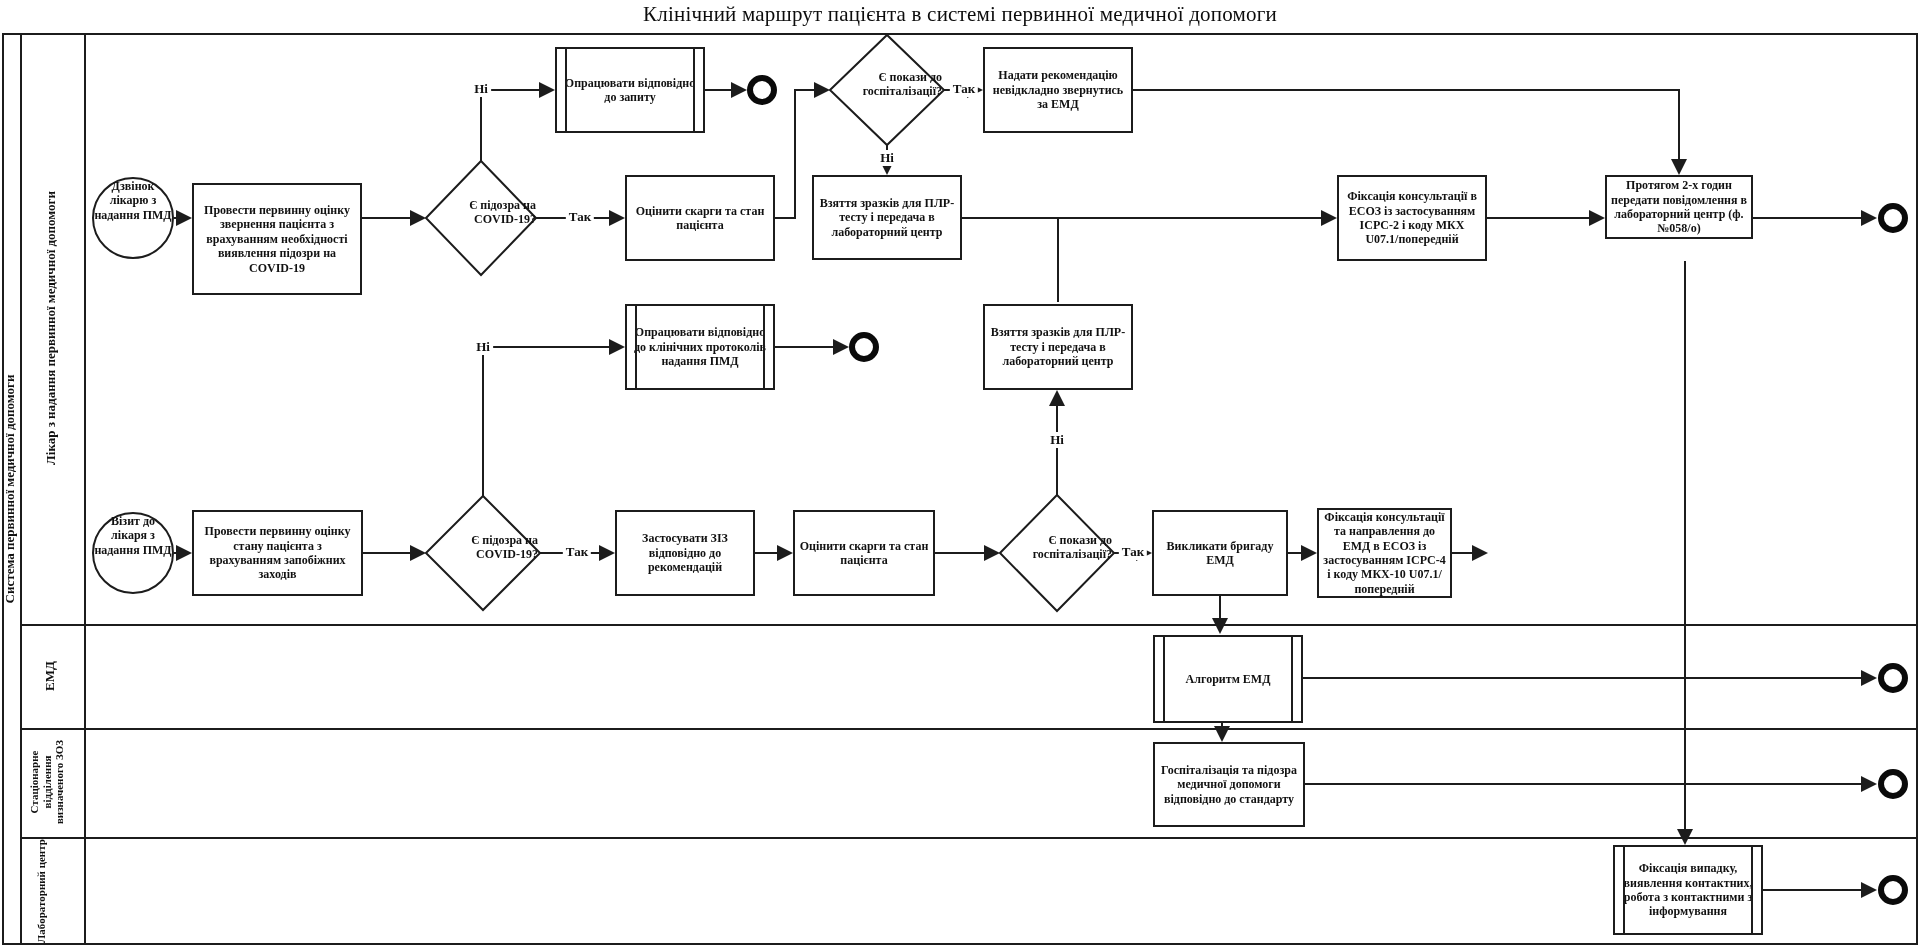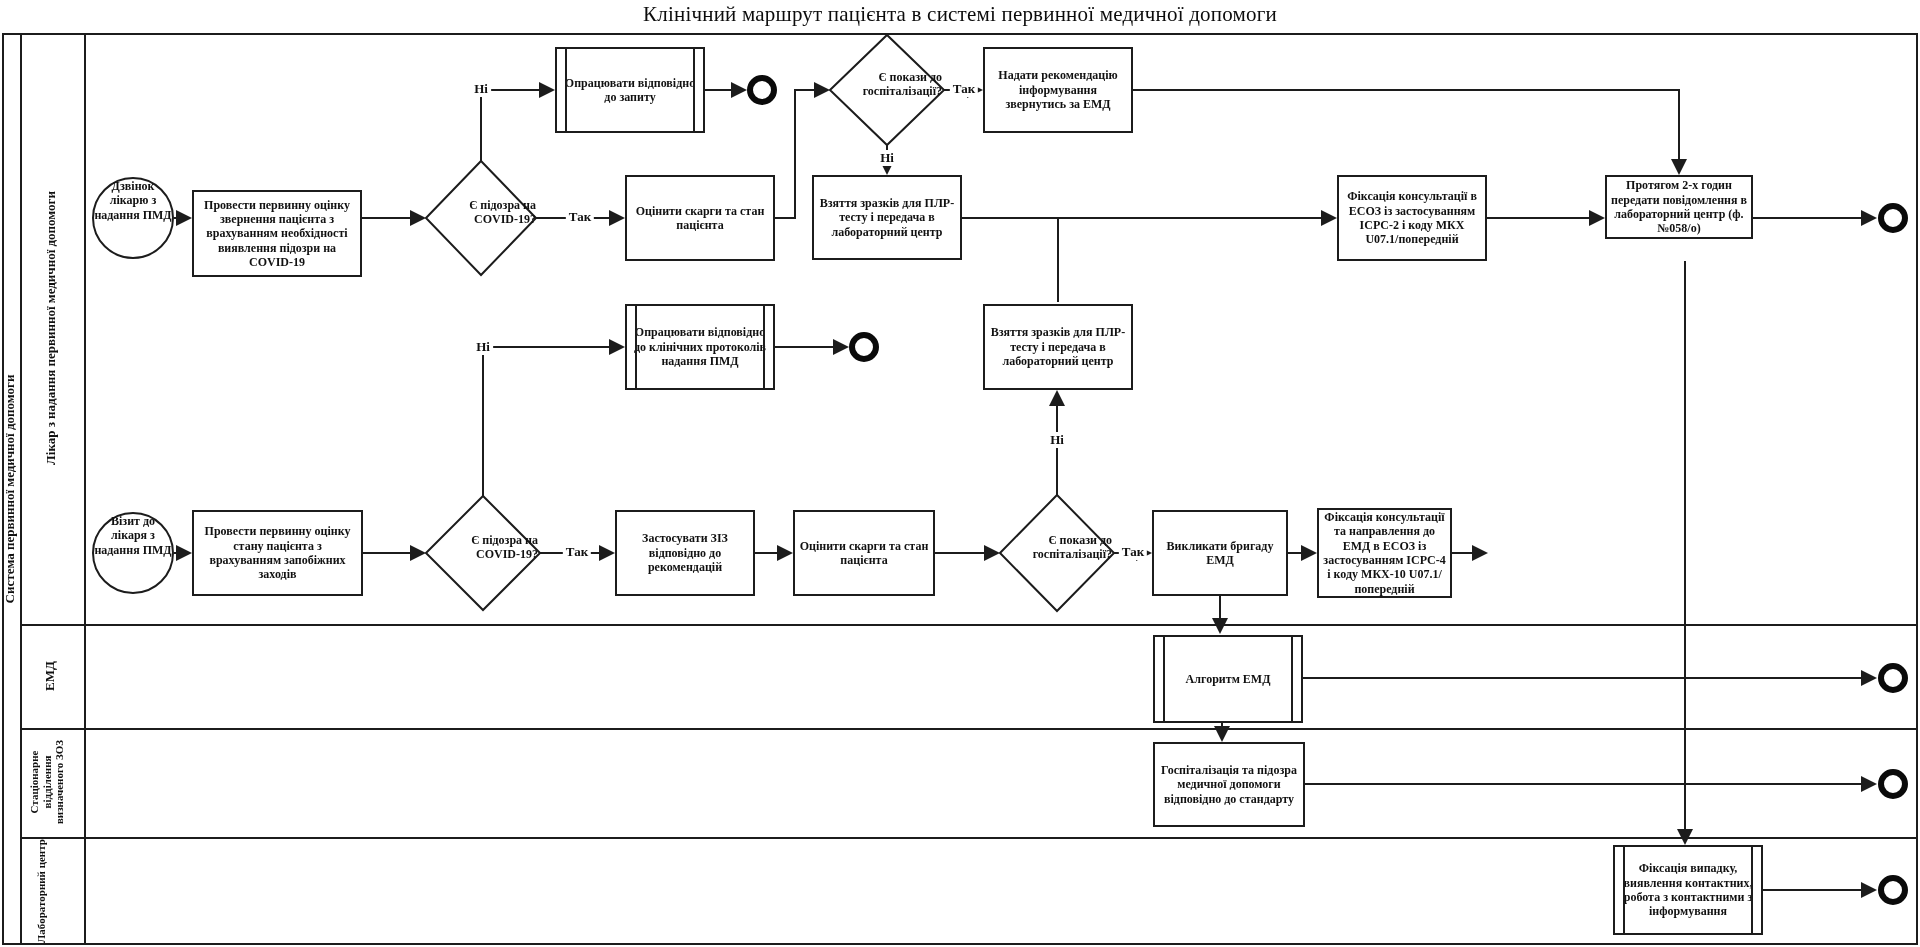--- a/index.html
+++ b/index.html
@@ -121,31 +121,31 @@
   <div class="rot wrap" style="left:-3px;top:758px;width:109px;height:48px;font-size:11px">Стаціонарне відділення визначеного ЗОЗ</div>
   <div class="rot wrap" style="left:-2px;top:874px;width:108px;height:34px;font-size:11px">Лабораторний центр</div>
 
   <div class="evt-start" style="left:92px;top:177px">
     <span>Дзвінок лікарю з надання ПМД</span>
   </div>
   <div class="evt-start" style="left:92px;top:512px">
     <span>Візит до лікаря з надання ПМД</span>
   </div>
 
-  <div class="task" style="left:192px;top:190px;width:170px;height:87px">
+  <div class="task" style="left:192px;top:183px;width:170px;height:112px">
     <span>Провести первинну оцінку звернення пацієнта з врахуванням необхідності виявлення підозри на COVID-19</span>
   </div>
   <div class="task sub" style="left:555px;top:47px;width:150px;height:86px">
     <span>Опрацювати відповідно до запиту</span>
   </div>
   <div class="task" style="left:625px;top:175px;width:150px;height:86px">
     <span>Оцінити скарги та стан пацієнта</span>
   </div>
   <div class="task" style="left:983px;top:47px;width:150px;height:86px">
-    <span>Надати рекомендацію інформування звернутись за ЕМД</span>
+    <span>Надати рекомендацію невідкладно звернутись за ЕМД</span>
   </div>
   <div class="task" style="left:812px;top:175px;width:150px;height:85px">
     <span>Взяття зразків для ПЛР-тесту і передача в лабораторний центр</span>
   </div>
   <div class="task" style="left:1337px;top:175px;width:150px;height:86px">
     <span>Фіксація консультації в ЕСОЗ із застосуванням ICPC-2 і коду МКХ U07.1/попередній</span>
   </div>
   <div class="task" style="left:1605px;top:175px;width:148px;height:64px">
     <span>Протягом 2-х годин передати повідомлення в лабораторний центр (ф. №058/о)</span>
   </div>

